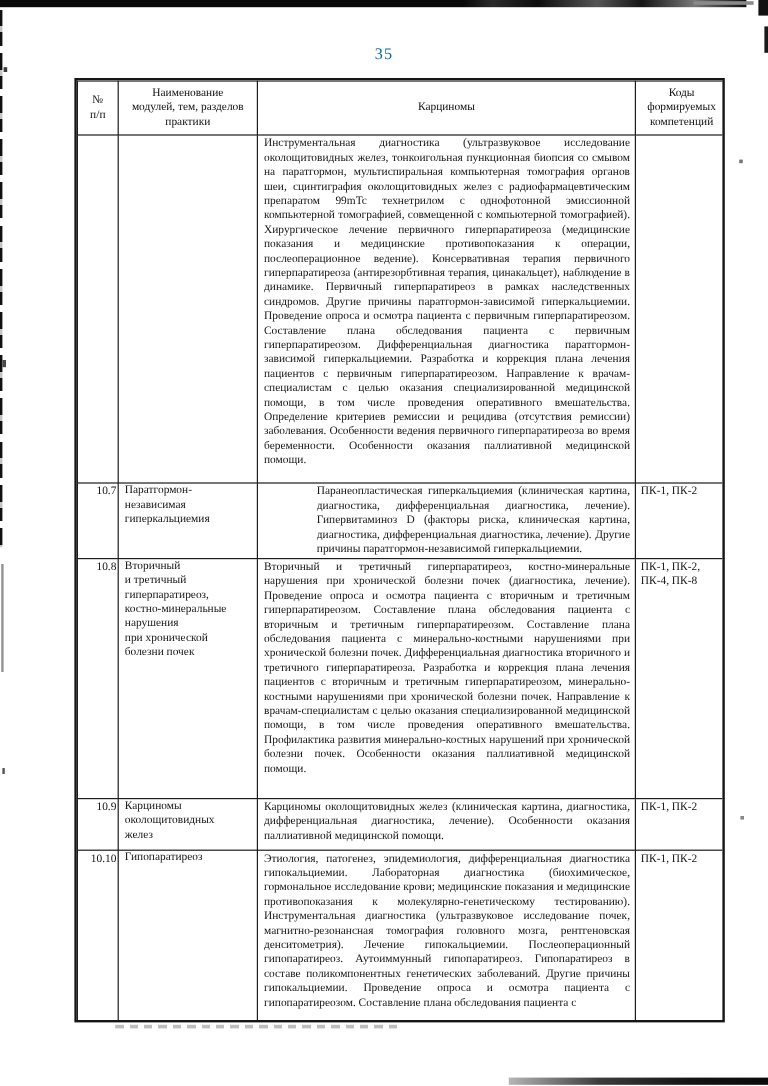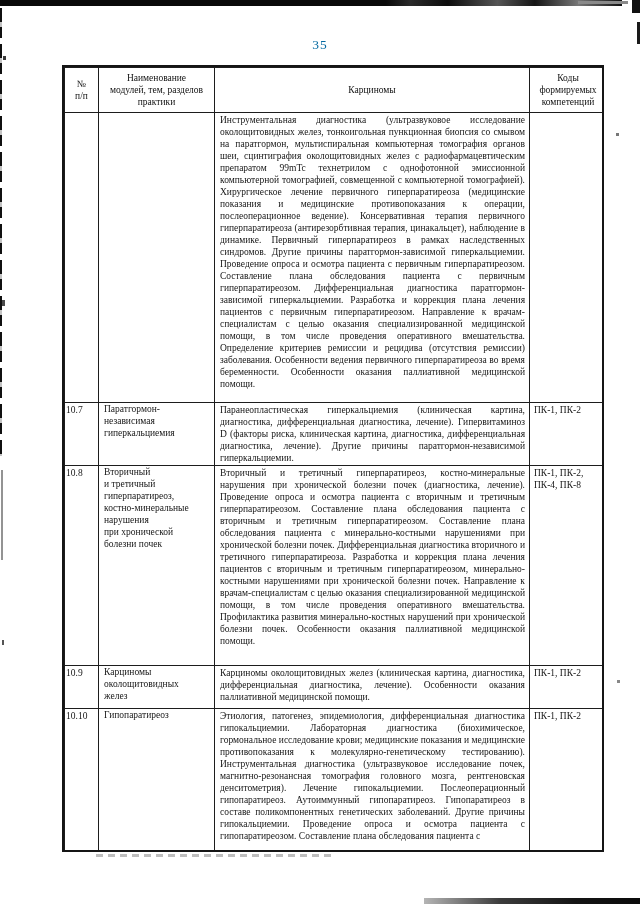--- a/index.html
+++ b/index.html
@@ -47,21 +47,21 @@
     padding:1px 2px 0 4px;box-sizing:border-box;overflow:hidden;
   }
   .doc-table col.c-num{width:34px;}
   .doc-table col.c-name{width:116px;}
   .doc-table col.c-content{width:315px;}
   .doc-table col.c-codes{width:77px;}
   .doc-table th{
     text-align:center;vertical-align:middle;white-space:pre-line;
     padding:2px 1px;color:#101010;
   }
-  td.num-cell{text-align:left;padding:1px 1px 0 1px;}
+  td.num-cell{text-align:right;padding:1px 1px 0 1px;}
   td.name-cell{white-space:pre-line;padding:0 2px 0 5px;}
   td.content-cell{text-align:justify;padding:1px 4px 0 5px;}
   td.codes-cell{white-space:pre-line;padding:1px 1px 0 4px;}
   .clamp{overflow:hidden;}
 </style>
 </head>
 <body>
 
 <div class="page">
 
@@ -110,21 +110,21 @@
         </td>
         <td class="codes-cell"></td>
       </tr>
 
       <tr style="height:63px;">
         <td class="num-cell">10.7</td>
         <td class="name-cell">Паратгормон-
 независимая
 гиперкальциемия</td>
         <td class="content-cell">
-          <div class="clamp" style="height:61px;">Паранеопластическая гиперкальциемия (клиническая картина, диагностика, дифференциальная диагностика, лечение). Гипервитаминоз D (факторы риска, клиническая картина, диагностика, дифференциальная диагностика, лечение). Другие причины паратгормон-независимой гиперкальциемии.</div>
+          <div class="clamp" style="height:61px;margin-left:44px;">Паранеопластическая гиперкальциемия (клиническая картина, диагностика, дифференциальная диагностика, лечение). Гипервитаминоз D (факторы риска, клиническая картина, диагностика, дифференциальная диагностика, лечение). Другие причины паратгормон-независимой гиперкальциемии.</div>
         </td>
         <td class="codes-cell">ПК-1, ПК-2</td>
       </tr>
 
       <tr style="height:200px;">
         <td class="num-cell">10.8</td>
         <td class="name-cell">Вторичный
 и третичный
 гиперпаратиреоз,
 костно-минеральные

